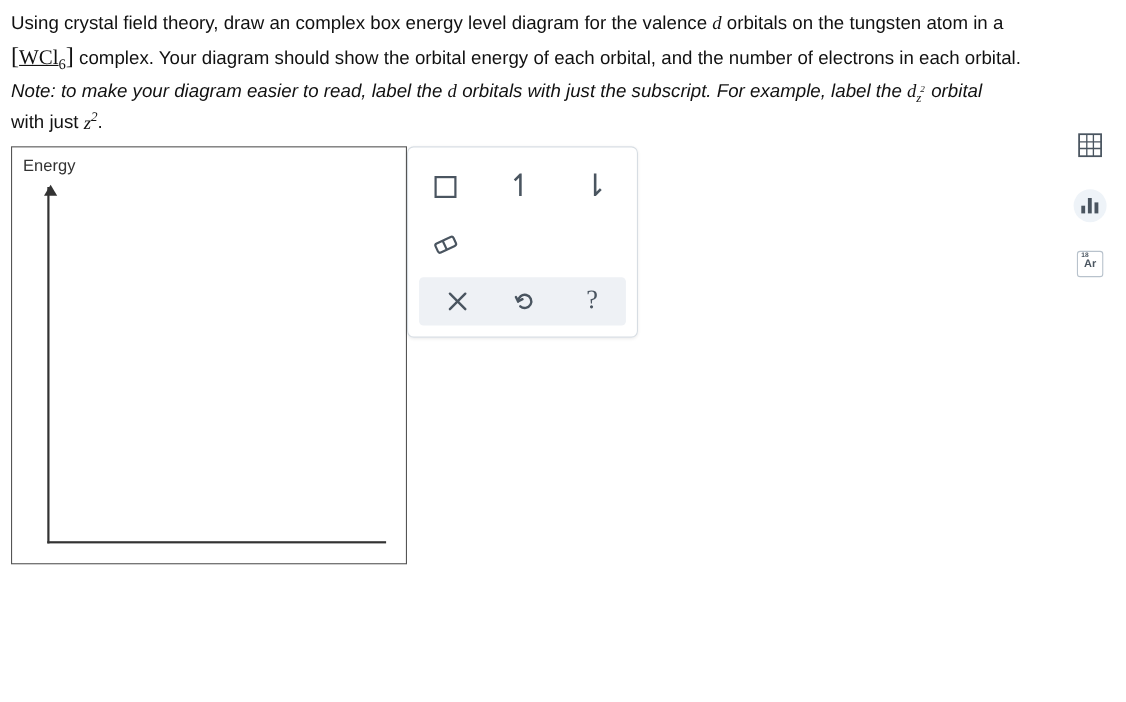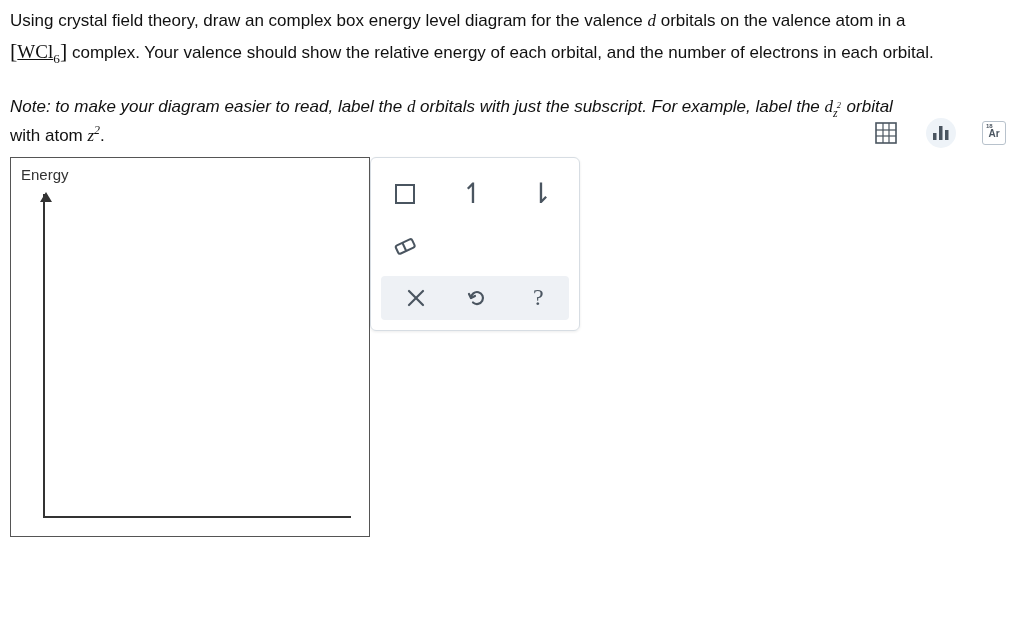--- a/index.html
+++ b/index.html
@@ -17,21 +17,21 @@
   }
   .formula {
     font-family: "Times New Roman", serif;
   }
   .ital { font-style: italic; font-family: "Times New Roman", serif;}
   .bracket {
     font-family: "Times New Roman", serif;
     font-size: 22px;
   }
   .note-line {
-    margin-top: 26px;
+    margin-top: 2px;
   }
   sup { font-size: 0.7em; }
   sub { font-size: 0.7em; vertical-align: sub; }
 
   .work-row {
     display: flex;
     align-items: flex-start;
     margin-top: 8px;
   }
 
@@ -118,49 +118,50 @@
     color: #4a5560;
     line-height: 1;
   }
 
   
   .side-icons {
     position: absolute;
     right: 18px;
     top: 118px;
     display: flex;
+    flex-direction: column;
     gap: 26px;
     align-items: center;
   }
   .side-btn {
     width: 30px; height: 30px;
     border-radius: 50%;
     background: #eef3f8;
     display: flex;
     align-items: center;
     justify-content: center;
     font-size: 12px;
     color: #4a5560;
     cursor: pointer;
   }
   .side-btn.square { border-radius: 4px; background: transparent; width:28px;height:28px;}
 </style>
 </head>
 <body>
 
 <div class="question">
-  <span>Using crystal field theory, draw an complex box energy level diagram for the valence </span><span class="ital">d</span><span> orbitals on the valence atom in a</span>
+  <span>Using crystal field theory, draw an complex box energy level diagram for the valence </span><span class="ital">d</span><span> orbitals on the tungsten atom in a</span>
   <br>
-  <span class="bracket">[</span><span class="formula" style="font-size:19px;text-decoration:underline;"><span>WCl</span><sub>6</sub></span><span class="bracket">]</span><span> complex. Your valence should show the relative energy of each orbital, and the number of electrons in each orbital.</span>
+  <span class="bracket">[</span><span class="formula" style="font-size:19px;text-decoration:underline;"><span>WCl</span><sub>6</sub></span><span class="bracket">]</span><span> complex. Your diagram should show the orbital energy of each orbital, and the number of electrons in each orbital.</span>
 </div>
 
 <div class="question note-line">
   <span style="font-style:italic;">Note:</span><span style="font-style:italic;"> to make your diagram easier to read, label the </span><span class="ital">d</span><span style="font-style:italic;"> orbitals with just the subscript. For example, label the </span><span class="ital"><span>d</span><sub><span>z</span><sup style="position:relative;left:-1px;top:-4px;">2</sup></sub></span><span style="font-style:italic;"> orbital</span>
   <br>
-  <span>with atom </span><span class="ital"><span>z</span><sup>2</sup></span><span>.</span>
+  <span>with just </span><span class="ital"><span>z</span><sup>2</sup></span><span>.</span>
 </div>
 
 <div class="work-row">
 
   <div class="canvas-box">
     <div class="axis-label">Energy</div>
     <div class="axis">
       <div class="y-axis">
         <div class="y-arrow"></div>
       </div>

